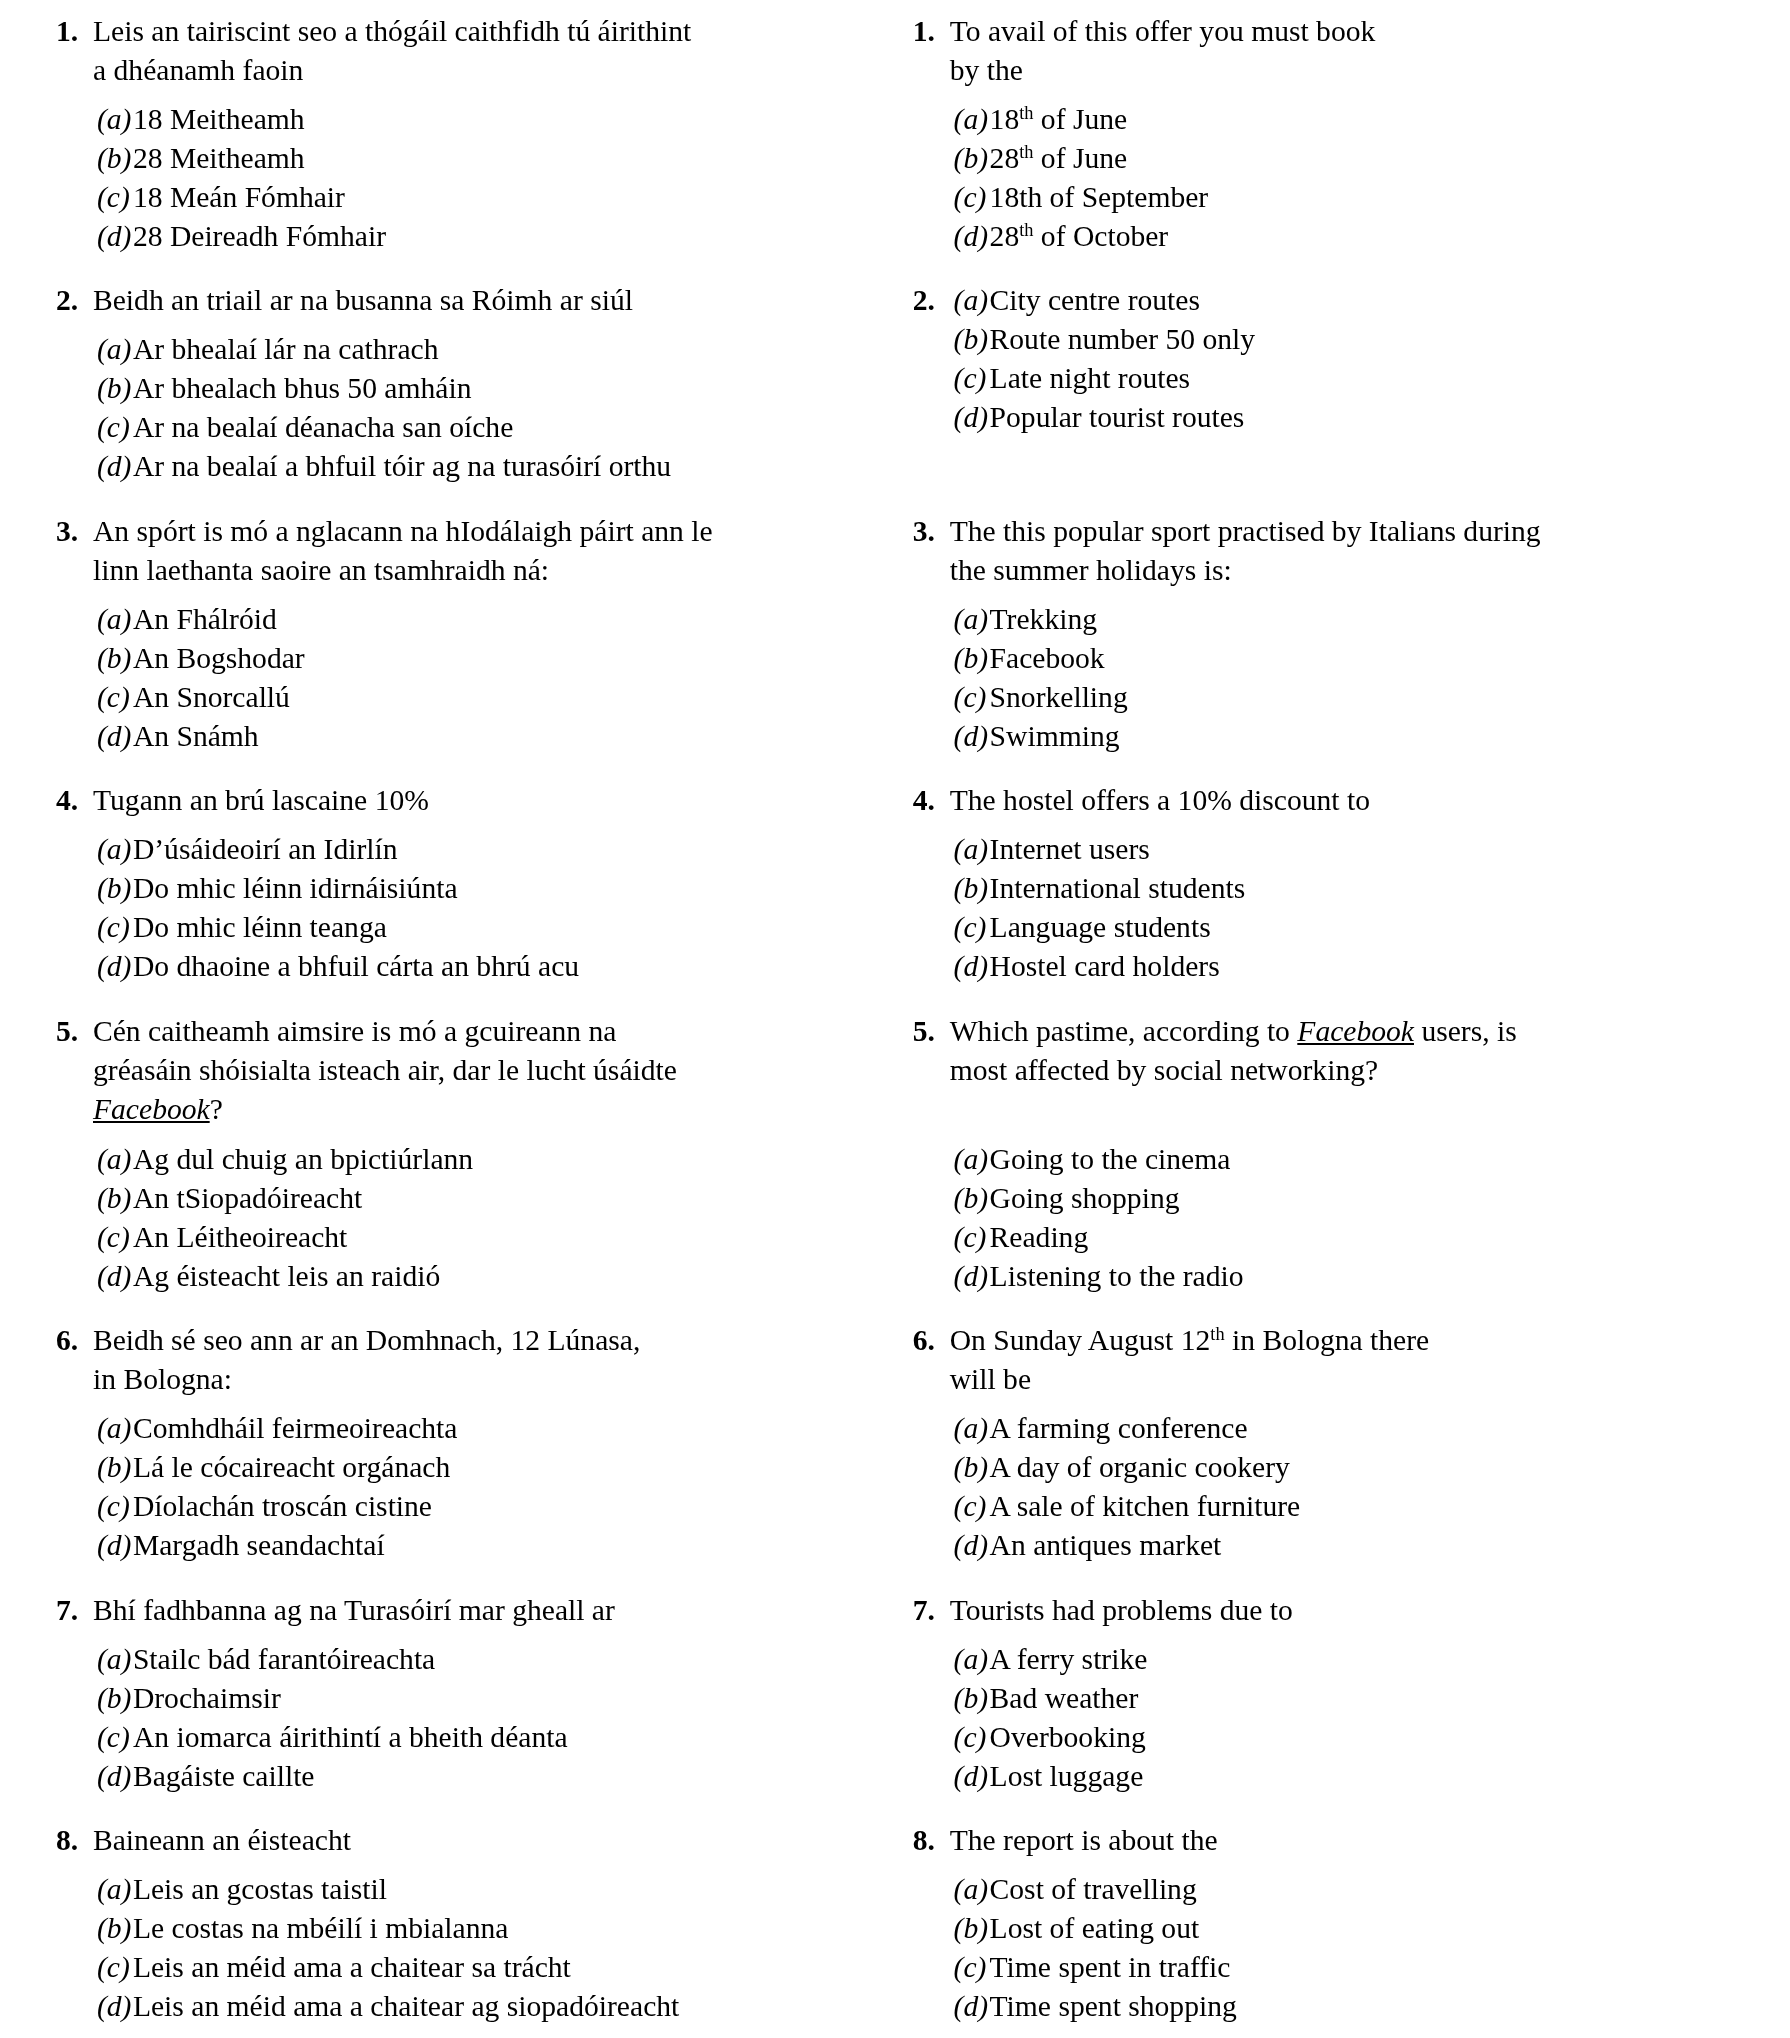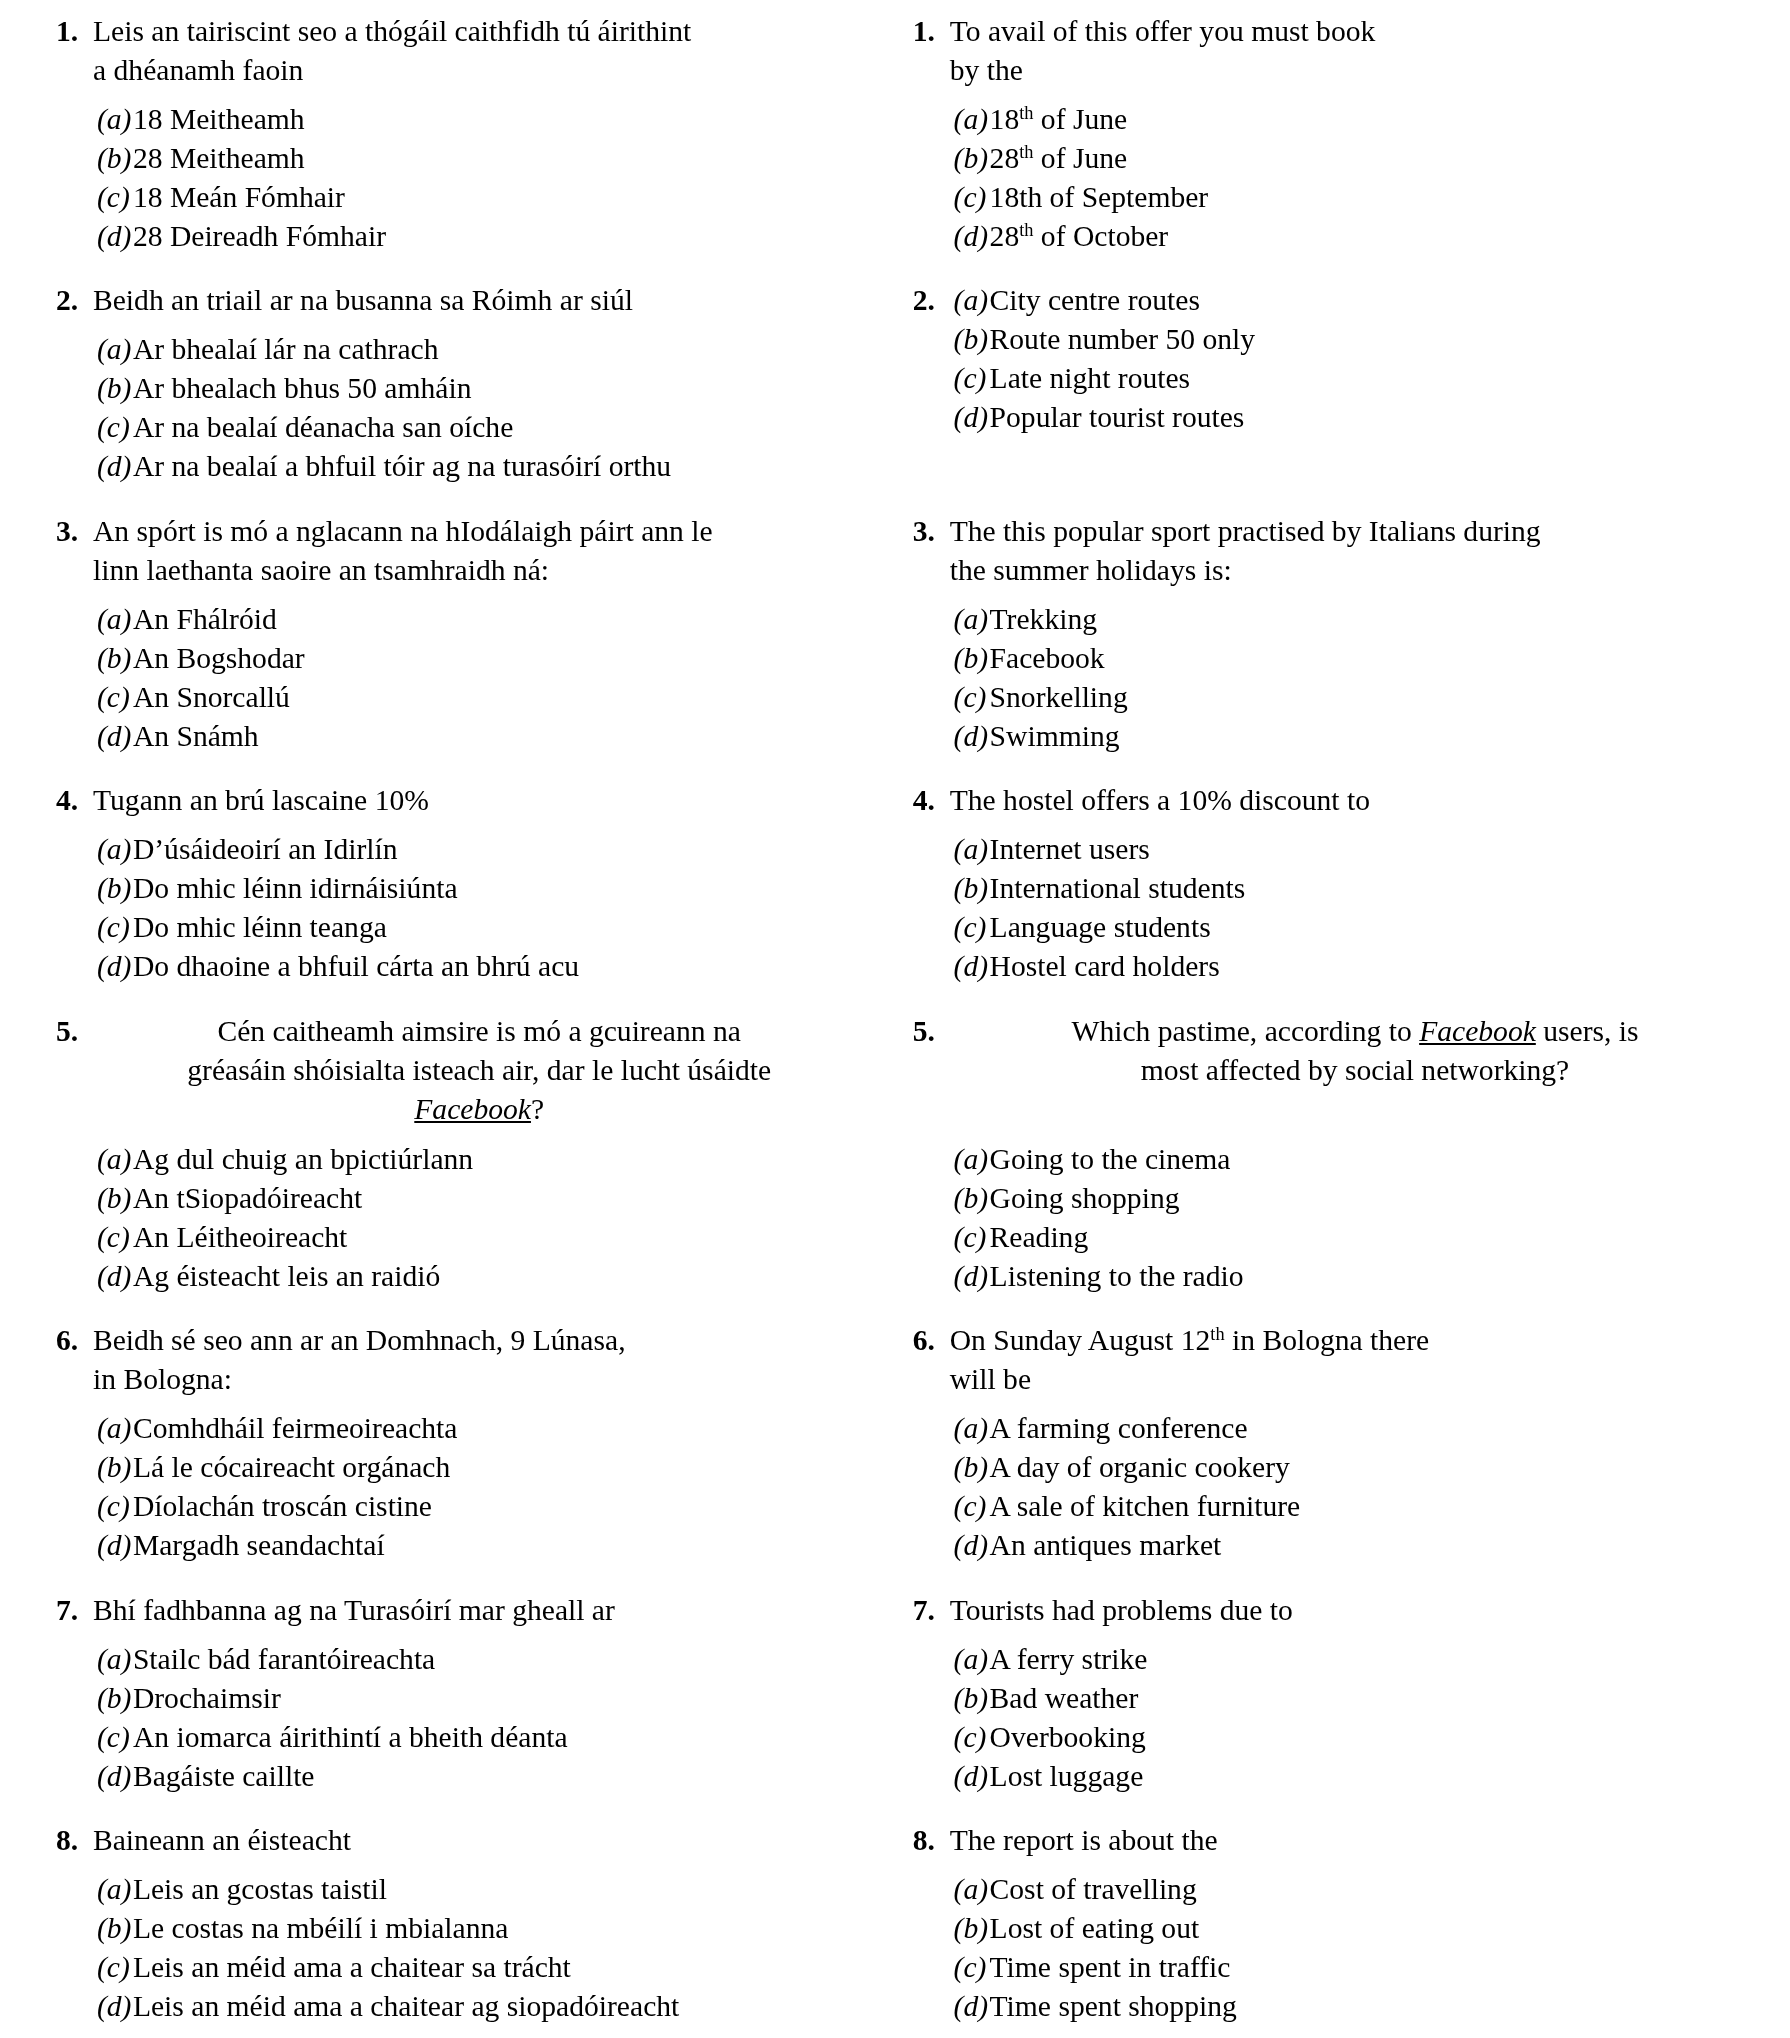--- a/index.html
+++ b/index.html
@@ -29,21 +29,21 @@
   .cell-english { padding-left: 17.7px; padding-right: 29.6px; }
   .q-flex { display: flex; }
   .q-num {
     flex: 0 0 37px;
     width: 37px;
     font-weight: 700;
   }
   .q-body { flex: 1; }
   .q-prompt { margin-bottom: 9.9px; }
   
-  .q-row:nth-child(5) .q-prompt { min-height: 118px; text-align: center; }
+  .q-row:nth-child(5) .q-prompt { min-height: 118px; }
   .q-options { margin-left: 3.9px; }
   .option-row { display: flex; }
   .o-label {
     flex: 0 0 36px;
     width: 36px;
     font-style: italic;
   }
   .o-text { flex: 1; }
   .run-italic { font-style: italic; text-decoration: underline; }
   .run-sup {
@@ -325,21 +325,21 @@
               </div>
         </div>
       </div>
     </div>
   </div>
       <div class="q-row">
     <div class="q-cell cell-irish">
       <div class="q-flex">
         <span class="q-num">6.</span>
         <div class="q-body">
-          <div class="q-prompt"><span>Beidh sé seo ann ar an Domhnach, 9 Lúnasa,</span><br><span>in Bologna:</span></div>
+          <div class="q-prompt"><span>Beidh sé seo ann ar an Domhnach, 12 Lúnasa,</span><br><span>in Bologna:</span></div>
           <div class="q-options">
                 <div class="option-row">
                   <span class="o-label">(a)</span>
                   <span class="o-text"><span>Comhdháil feirmeoireachta</span></span>
                 </div>
                 <div class="option-row">
                   <span class="o-label">(b)</span>
                   <span class="o-text"><span>Lá le cócaireacht orgánach</span></span>
                 </div>
                 <div class="option-row">

